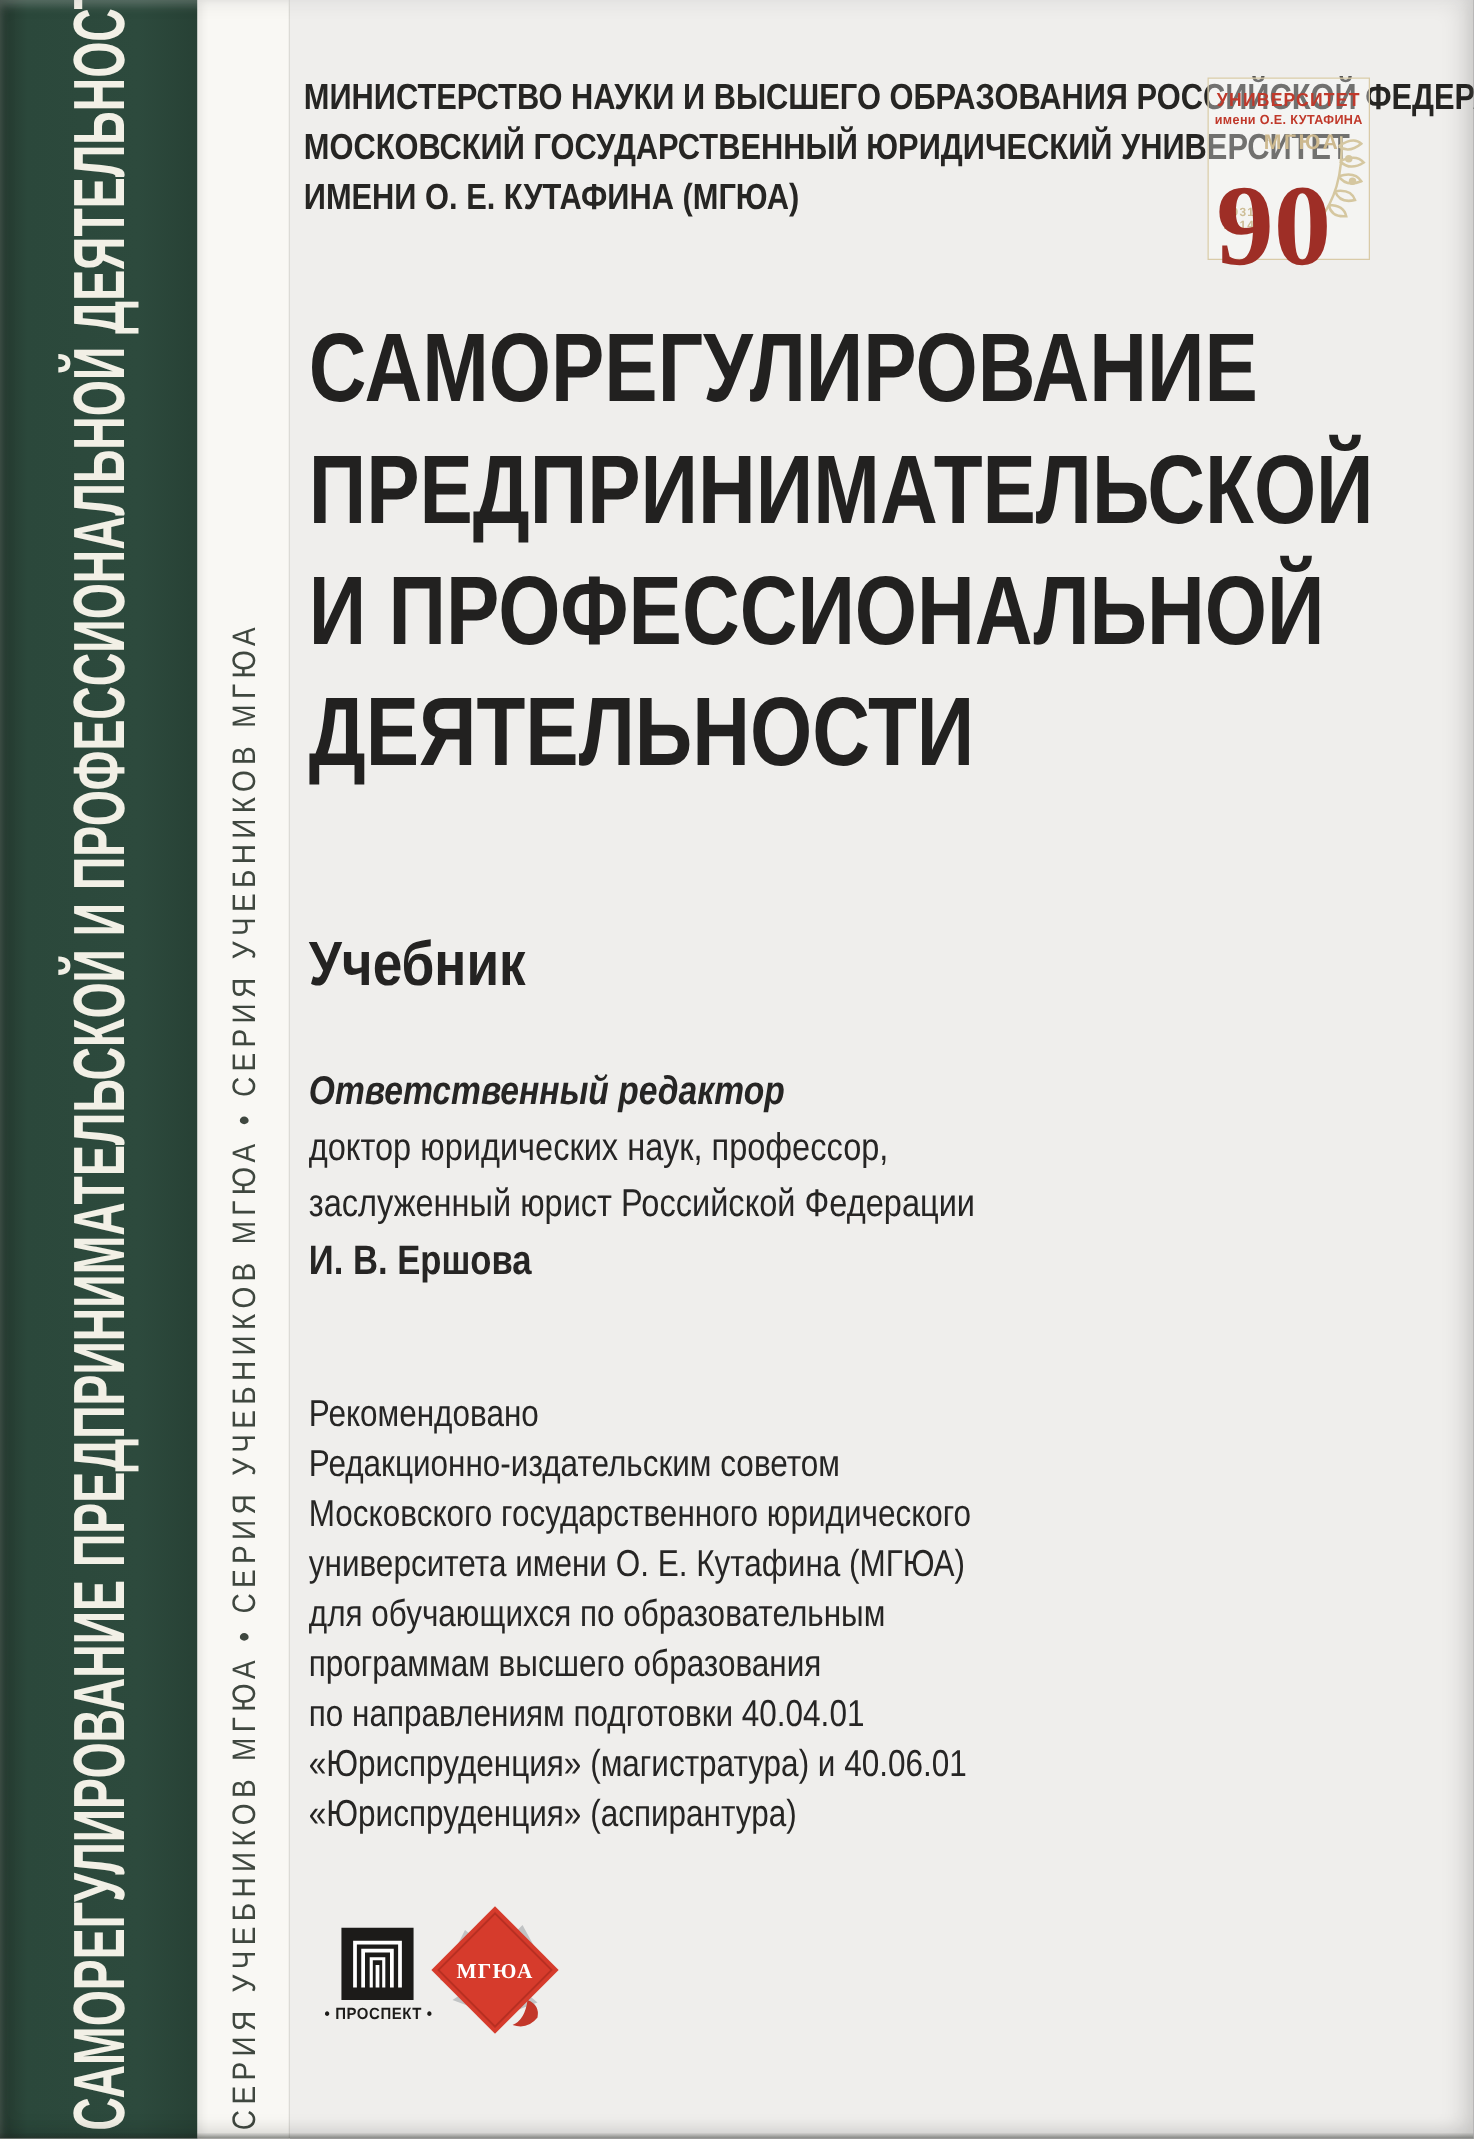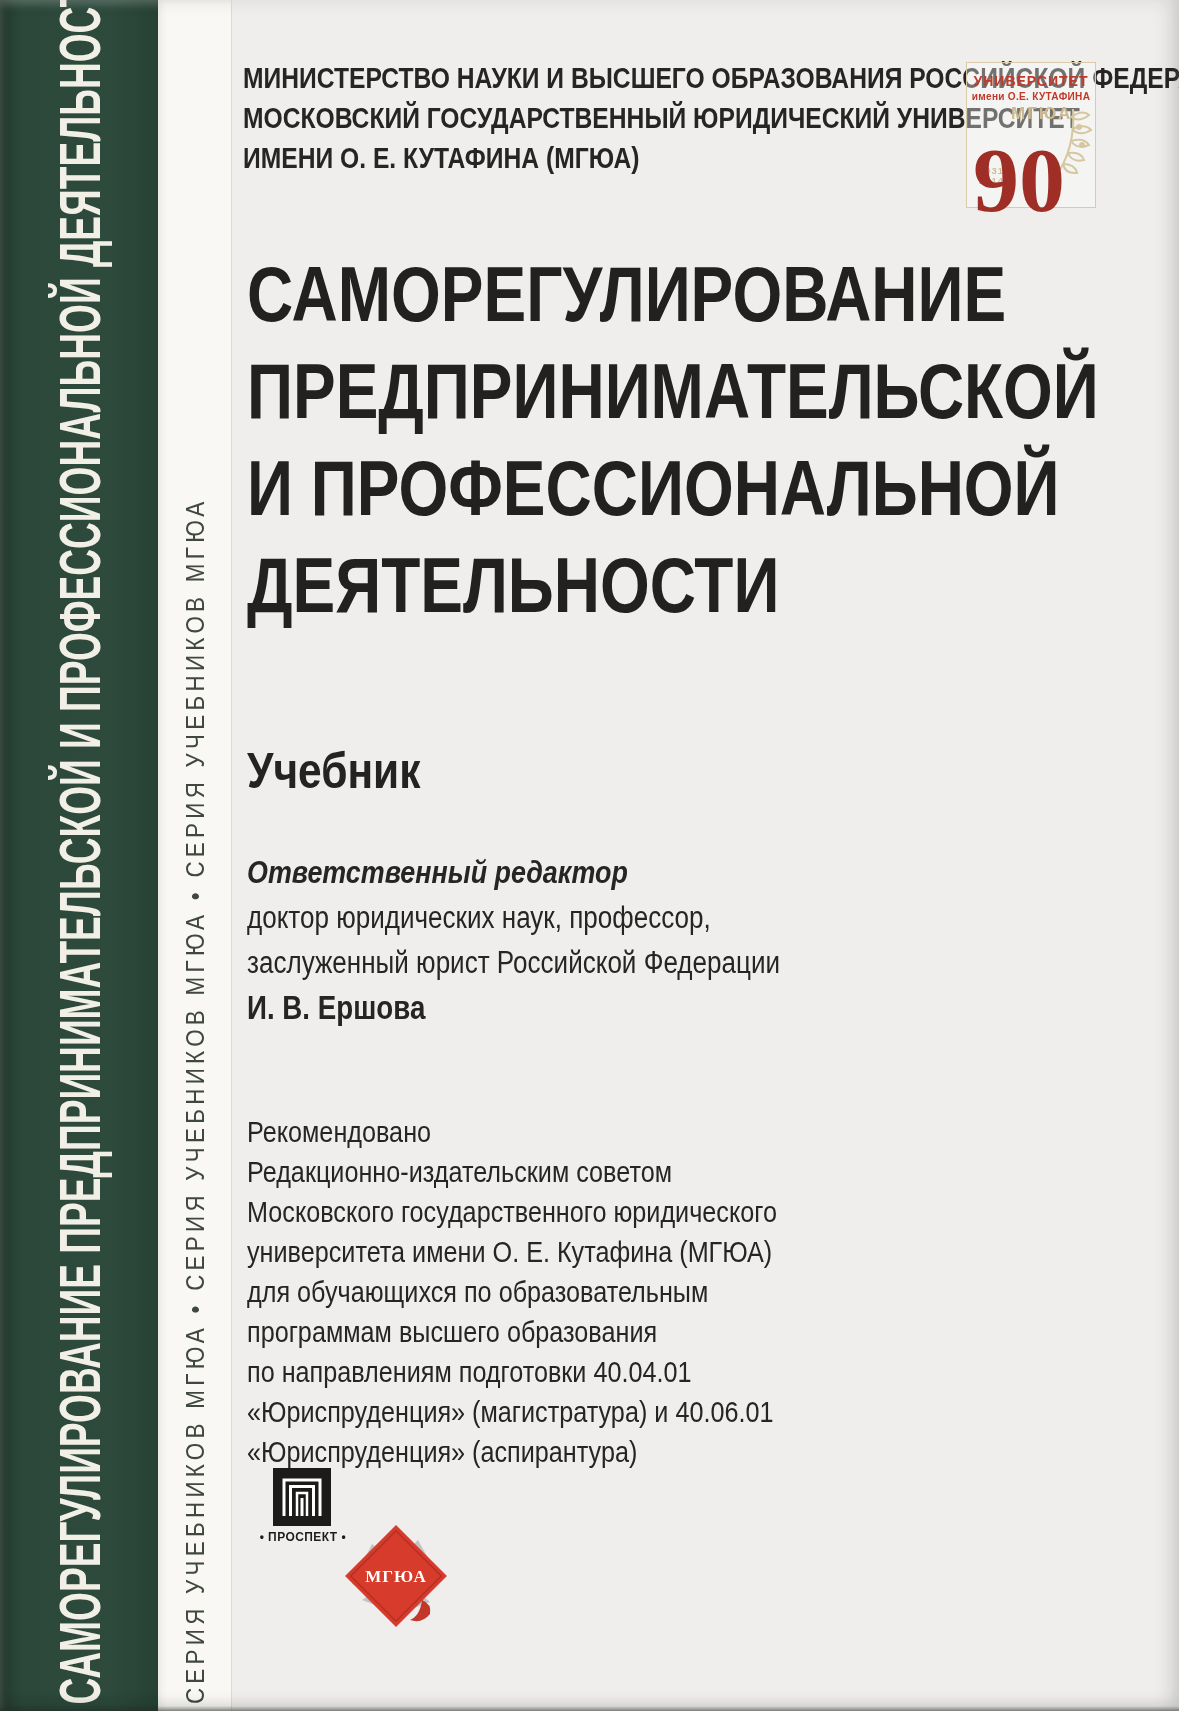--- a/index.html
+++ b/index.html
@@ -85,21 +85,21 @@
   .uni-mgua{ position:absolute; left:44px; top:41px; color:#cdb98f; font-weight:bold;
     font-size:17px; letter-spacing:2px; z-index:1; }
   .uni-90{ position:absolute; left:6px; top:28px; z-index:2;
     font-family:"Liberation Serif", serif; font-weight:bold; font-size:92px; line-height:1;
     color:#9e2e26;margin-top:43px; }
   .uni-years{ position:absolute; left:12px; top:103px; z-index:1; color:#cdbd96;
     font-weight:bold; font-size:9.5px; line-height:10px; letter-spacing:1px;}
   .uni-laurel{ position:absolute; right:2px; top:38px; z-index:0; }
 
   
-  .prospekt{ position:absolute; left:256px; top:1468px; width:92px; text-align:center;}
+  .prospekt{ position:absolute; left:256px; top:1542px; width:92px; text-align:center;}
   .prospekt-label{ margin-top:3px; font-weight:bold; font-size:13px; color:#1d1c1a;
     letter-spacing:.5px; white-space:nowrap; transform:scaleX(.92); transform-origin:50% 0;}
   .mgua-logo{ position:absolute; left:338px; top:1522px; }
   .mgua-text{ font-family:"Liberation Serif", serif; font-weight:bold; fill:#ffffff;
     font-size:17px; letter-spacing:1px; }
 </style>
 </head>
 <body>
 
 <div class="cover">

